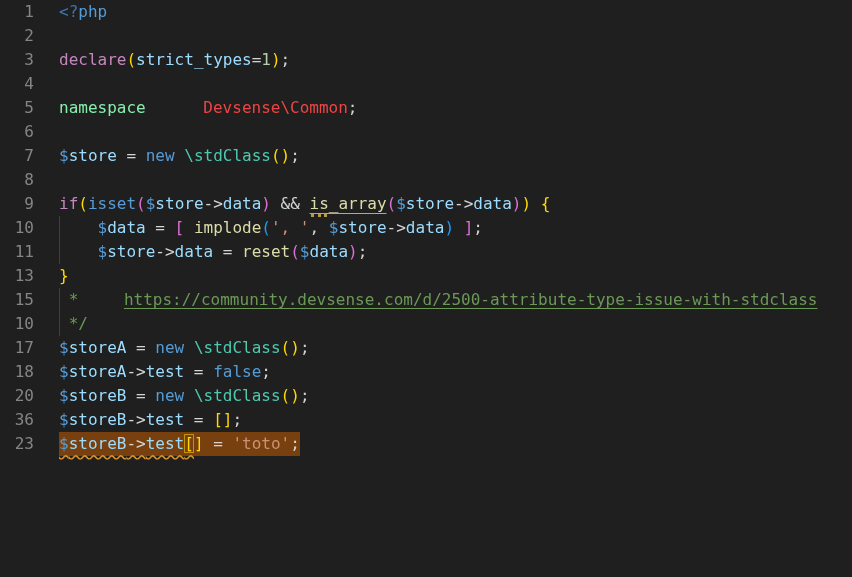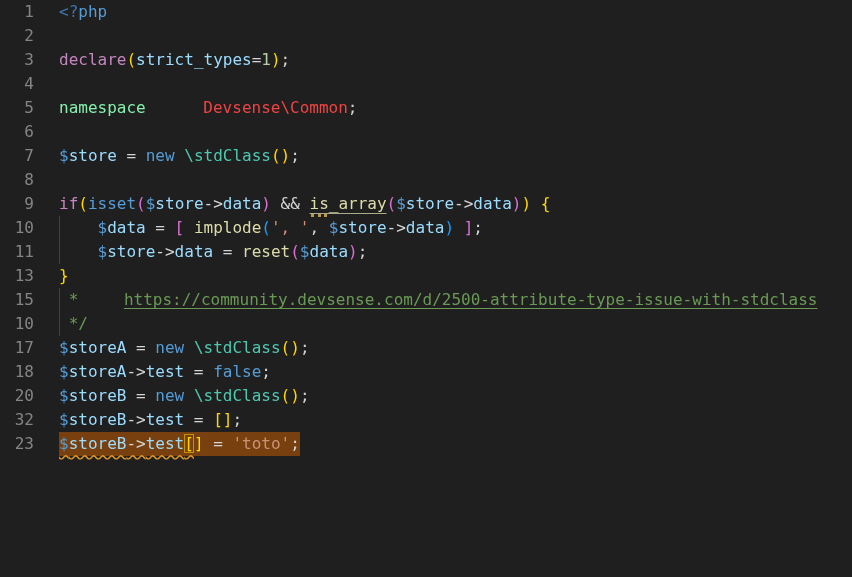--- a/index.html
+++ b/index.html
@@ -120,20 +120,20 @@
     </div>
     <div class="line">
       <div class="gutter">18</div>
       <div class="code"><span class="tok" style="color: rgb(86, 156, 214);">$</span><span class="tok" style="color: rgb(156, 220, 254);">storeA</span><span class="tok" style="color: rgb(212, 212, 212);">-&gt;</span><span class="tok" style="color: rgb(156, 220, 254);">test</span><span class="tok" style="color: rgb(212, 212, 212);"> = </span><span class="tok" style="color: rgb(86, 156, 214);">false</span><span class="tok" style="color: rgb(212, 212, 212);">;</span></div>
     </div>
     <div class="line">
       <div class="gutter">20</div>
       <div class="code"><span class="tok" style="color: rgb(86, 156, 214);">$</span><span class="tok" style="color: rgb(156, 220, 254);">storeB</span><span class="tok" style="color: rgb(212, 212, 212);"> = </span><span class="tok" style="color: rgb(86, 156, 214);">new</span><span class="tok" style="color: rgb(212, 212, 212);"> </span><span class="tok" style="color: rgb(78, 201, 176);">\stdClass</span><span class="tok" style="color: rgb(255, 215, 0);">(</span><span class="tok" style="color: rgb(255, 215, 0);">)</span><span class="tok" style="color: rgb(212, 212, 212);">;</span></div>
     </div>
     <div class="line">
-      <div class="gutter">32</div>
+      <div class="gutter">36</div>
       <div class="code"><span class="tok" style="color: rgb(86, 156, 214);">$</span><span class="tok" style="color: rgb(156, 220, 254);">storeB</span><span class="tok" style="color: rgb(212, 212, 212);">-&gt;</span><span class="tok" style="color: rgb(156, 220, 254);">test</span><span class="tok" style="color: rgb(212, 212, 212);"> = </span><span class="tok" style="color: rgb(255, 215, 0);">[</span><span class="tok" style="color: rgb(255, 215, 0);">]</span><span class="tok" style="color: rgb(212, 212, 212);">;</span></div>
     </div>
     <div class="line">
       <div class="gutter">23</div>
       <div class="code"><span class="hl"><span class="squiggle"><span class="tok" style="color: rgb(86, 156, 214);">$</span><span class="tok" style="color: rgb(156, 220, 254);">storeB</span><span class="tok" style="color: rgb(212, 212, 212);">-&gt;</span><span class="tok" style="color: rgb(156, 220, 254);">test</span><span class="tok bm" style="color: rgb(255, 215, 0);">[</span></span><span class="tok" style="color: rgb(255, 215, 0);">]</span><span class="tok" style="color: rgb(212, 212, 212);"> = </span><span class="tok" style="color: rgb(206, 145, 120);">'toto'</span><span class="tok" style="color: rgb(212, 212, 212);">;</span></span></div>
     </div>
   </div>
 
 </body></html>

